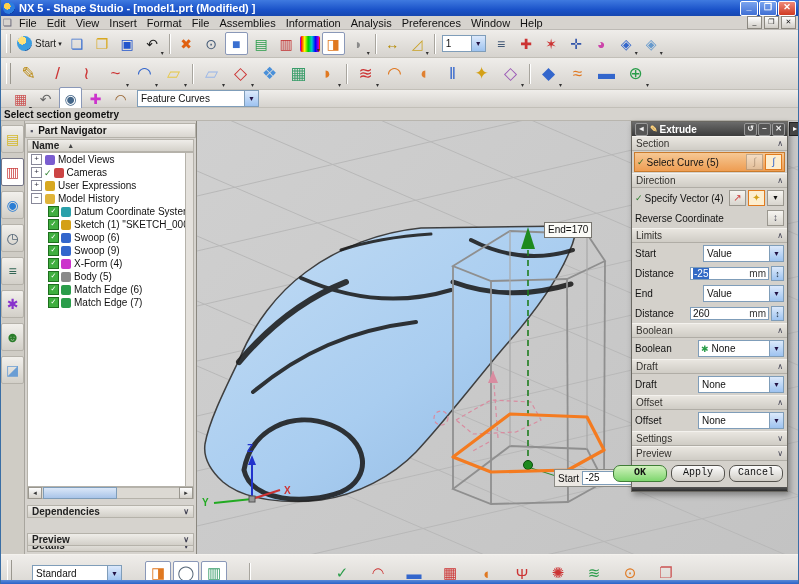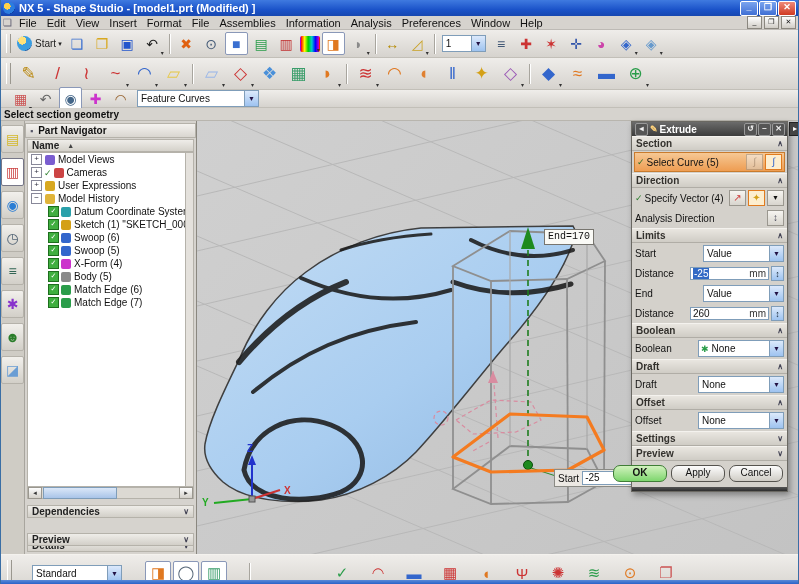--- a/index.html
+++ b/index.html
@@ -74,35 +74,35 @@
   .startbox .inp{background:#fff;border:1px solid #7f9db9;width:54px;height:12px;line-height:12px;margin-left:3px;padding-left:2px;display:flex;}
   .startbox .inp .unit{margin-left:auto;color:#333;padding-right:2px;}
   .startbox .spin{width:13px;height:14px;background:linear-gradient(#dce9fb,#9ec3f0);border:1px solid #7f9db9;font-size:9px;line-height:13px;text-align:center;margin-left:2px;color:#123;}
   
   .dialog{left:630px;top:0;width:157px;background:#d4d1cb;border:1px solid #6a6862;box-shadow:2px 3px 6px rgba(0,0,0,.35);box-sizing:border-box;}
   .dg-title{height:14px;background:linear-gradient(#6b6b6b,#3c3c3c);color:#fff;font-size:10px;font-weight:bold;display:flex;align-items:center;padding:0 2px;}
   .dg-title .t-ic{font-size:9px;color:#ffd27a;margin:0 2px;}
   .dg-title .spacer{flex:1;}
   .dg-title .t-btn{width:11px;height:11px;font-size:8px;line-height:10px;text-align:center;color:#eee;border:1px solid #999;border-radius:2px;margin-left:1px;background:#555;}
   .dg-grp{height:13px;background:linear-gradient(#e9e6e0,#cfccc5);border-top:1px solid #f4f2ee;border-bottom:1px solid #b0ada6;
-    font-size:10px;font-weight:bold;color:#33312d;display:flex;align-items:center;padding:0 4px;}
+    font-size:10px;font-weight:normal;color:#33312d;display:flex;align-items:center;padding:0 4px;}
   .dg-grp .chev{margin-left:auto;font-size:8px;color:#445;}
   .dg-row{display:flex;align-items:center;font-size:10px;color:#111;padding:2px 3px;}
   .dg-row .lbl{white-space:nowrap;}
   .dg-row .right{margin-left:auto;display:flex;align-items:center;}
   .dg-row.hl{background:linear-gradient(#f6c894,#ee9d52);border:1px solid #c97b2d;margin:1px 2px;padding:1px 2px;}
   .mini-btn{width:15px;height:14px;border:1px solid #9a978f;background:linear-gradient(#f6f4f0,#d8d5ce);font-size:10px;line-height:13px;text-align:center;margin-left:2px;}
   .mini-btn.active{border:1px solid #e07b1f;background:#fdeecf;}
   .mini-btn.flat{opacity:.55;}
   .field{display:flex;align-items:center;background:#fff;border:1px solid #7f9db9;height:13px;font-size:10px;width:79px;padding-left:2px;box-sizing:border-box;}
   .field .sel{background:#316ac5;color:#fff;padding:0 1px;}
   .field .unit{margin-left:auto;color:#333;padding-right:2px;}
   .spin{width:13px;height:15px;background:linear-gradient(#dce9fb,#9ec3f0);border:1px solid #7f9db9;font-size:9px;line-height:14px;text-align:center;margin-left:2px;color:#123;box-sizing:border-box;}
   .dg-btns{display:flex;justify-content:flex-end;gap:4px;padding:4px 4px 5px 4px;}
-  .dg-btn{min-width:40px;height:15px;border:1px solid #55534e;border-radius:7px;background:linear-gradient(#fdfdfd,#cfccc5);font-size:10px;line-height:14px;text-align:center;color:#111;padding:0 6px;}
+  .dg-btn{min-width:40px;height:15px;border:1px solid #55534e;border-radius:7px;background:linear-gradient(#fdfdfd,#cfccc5);font-size:10px;line-height:14px;text-align:center;color:#111;padding:0 6px;font-family:Liberation Mono, monospace;}
   .dg-btn.ok{background:linear-gradient(#d2f2be,#7ed66e);border-color:#3f7d36;font-weight:bold;}
   .dg-edge{height:4px;background:linear-gradient(#555,#2e2e2e);}
   .rail-btn{left:788px;top:1px;width:10px;height:12px;background:#444;color:#fff;font-size:8px;line-height:11px;text-align:center;border:1px solid #222;}
   
   .bottombar{left:0;top:554px;width:100%;height:37px;background:linear-gradient(#efedea,#d6d3ce);display:flex;align-items:center;padding-left:3px;box-sizing:border-box;border-top:1px solid #f4f2ee;gap:17px;}
   .bottombar .tbicon{width:24px;height:22px;font-size:15px;}
   .bottomedge{left:0;top:580px;width:100%;height:4px;background:linear-gradient(#5a8ad8,#2a62c8);}
 </style>
 </head>
 <body>
@@ -286,21 +286,21 @@
           <span>Sketch (1) "SKETCH_000"</span>
         </div>
         <div class="trow child">
           <span class="cb">✓</span>
           <span class="nico" style="background:#3366cc"></span>
           <span>Swoop (6)</span>
         </div>
         <div class="trow child">
           <span class="cb">✓</span>
           <span class="nico" style="background:#3366cc"></span>
-          <span>Swoop (5)</span>
+          <span>Swoop (9)</span>
         </div>
         <div class="trow child">
           <span class="cb">✓</span>
           <span class="nico" style="background:#cc33cc"></span>
           <span>X-Form (4)</span>
         </div>
         <div class="trow child">
           <span class="cb">✓</span>
           <span class="nico" style="background:#8a8a8a"></span>
           <span>Body (5)</span>
@@ -412,21 +412,21 @@
           <polygon points="55,334 51,344 59,344" fill="#2233cc"></polygon>
           <line x1="55" y1="378" x2="83" y2="369" stroke="#cc3333" stroke-width="2"></line>
           <line x1="55" y1="378" x2="17" y2="382" stroke="#22aa22" stroke-width="2"></line>
           <rect x="52" y="375" width="6" height="6" fill="#999" stroke="#555"></rect>
           <text x="50" y="331" fill="#2233cc">Z</text>
           <text x="87" y="373" fill="#cc3333">X</text>
           <text x="5" y="385" fill="#22aa22">Y</text>
         </g>
       </svg>
       
-      <div class="vp-label" style="left:347px;top:108px;font-family:Liberation Mono, monospace;">
+      <div class="vp-label" style="left:347px;top:101px;">
         <span>End=170</span>
       </div>
       <div class="startbox" style="left:357px;top:348px;width:102px;">
         <span>Start</span>
         <span class="inp">
           <span>-25</span>
           <span class="unit">mm</span>
         </span>
         <span class="spin">↕</span>
       </div>
@@ -463,21 +463,21 @@
       <div class="dg-row">
         <span class="tick" style="color:#2a7d2a;font-size:9px;margin-right:2px">✓</span>
         <span class="lbl">Specify Vector (4)</span>
         <span class="right">
           <span class="mini-btn" style="color:#cc3333">↗</span>
           <span class="mini-btn active" style="color:#d4a017">✦</span>
           <span class="mini-btn" style="font-size:7px">▼</span>
         </span>
       </div>
       <div class="dg-row">
-        <span class="lbl">Analysis Direction</span>
+        <span class="lbl">Reverse Coordinate</span>
         <span class="right">
           <span class="mini-btn" style="color:#445">↕</span>
         </span>
       </div>
 
       <div class="dg-grp">
         <span>Limits</span>
         <span class="chev">∧</span>
       </div>
       <div class="dg-row">

